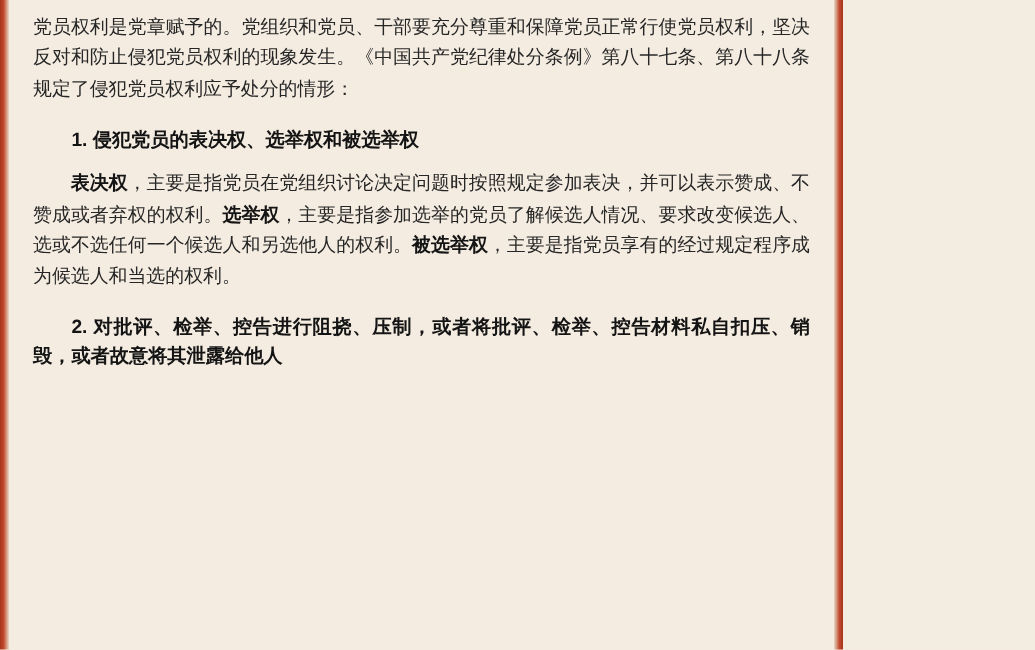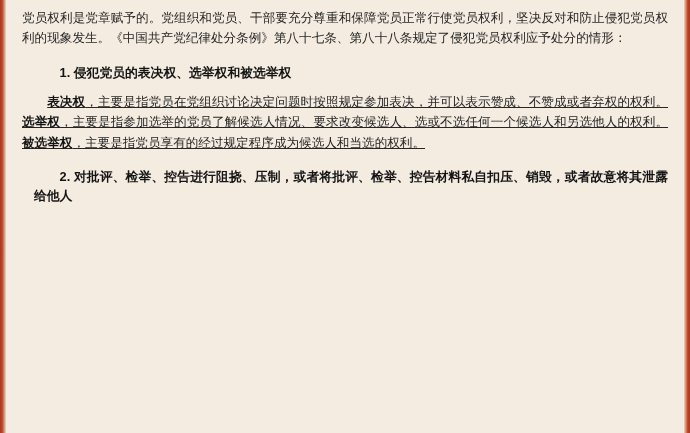--- a/index.html
+++ b/index.html
@@ -8,21 +8,21 @@
   }
   body {
     width: 690px;
     height: 433px;
     background: #f3ece0;
     font-family: "Liberation Sans", sans-serif;
     overflow: hidden;
   }
   .page {
     position: relative;
-    width: 690px;
+    width: 562px;
     height: 433px;
     background: #f4ece1;
     box-sizing: border-box;
   }
   .edge-left {
     position: absolute;
     left: 0; top: 0; bottom: 0;
     width: 6px;
     background: linear-gradient(to right, #a8341f, #c0492c 40%, #e6d9c6 100%);
   }
@@ -42,27 +42,26 @@
   p {
     margin: 0 0 9px 0;
     font-size: 12.6px;
     line-height: 1.62;
     color: #262626;
     text-align: justify;
     text-justify: inter-ideograph;
   }
   p.indent {
     text-indent: 2em;
-    text-decoration: underline;
   }
   .heading {
     font-weight: bold;
     color: #1a1a1a;
     font-size: 12.8px;
-    margin: 14px 0 10px 12px;
+    margin: 14px 0 10px 0;
     text-indent: 2em;
     line-height: 1.5;
   }
   .b {
     font-weight: bold;
     color: #141414;
   }
 </style>
 </head>
 <body>

